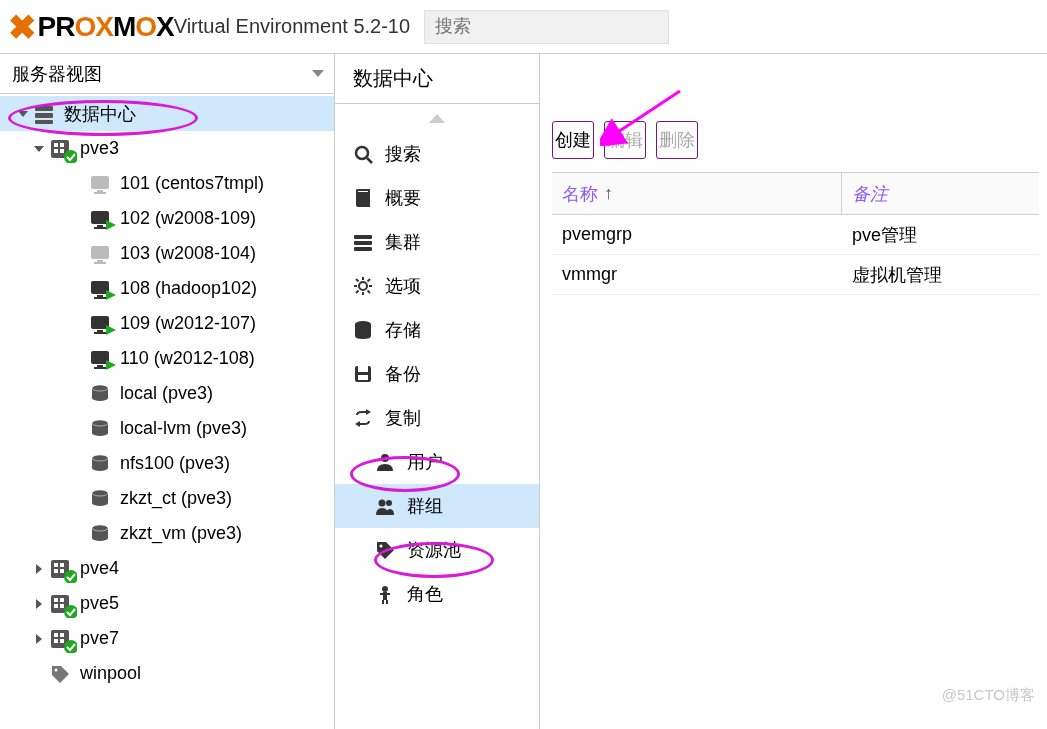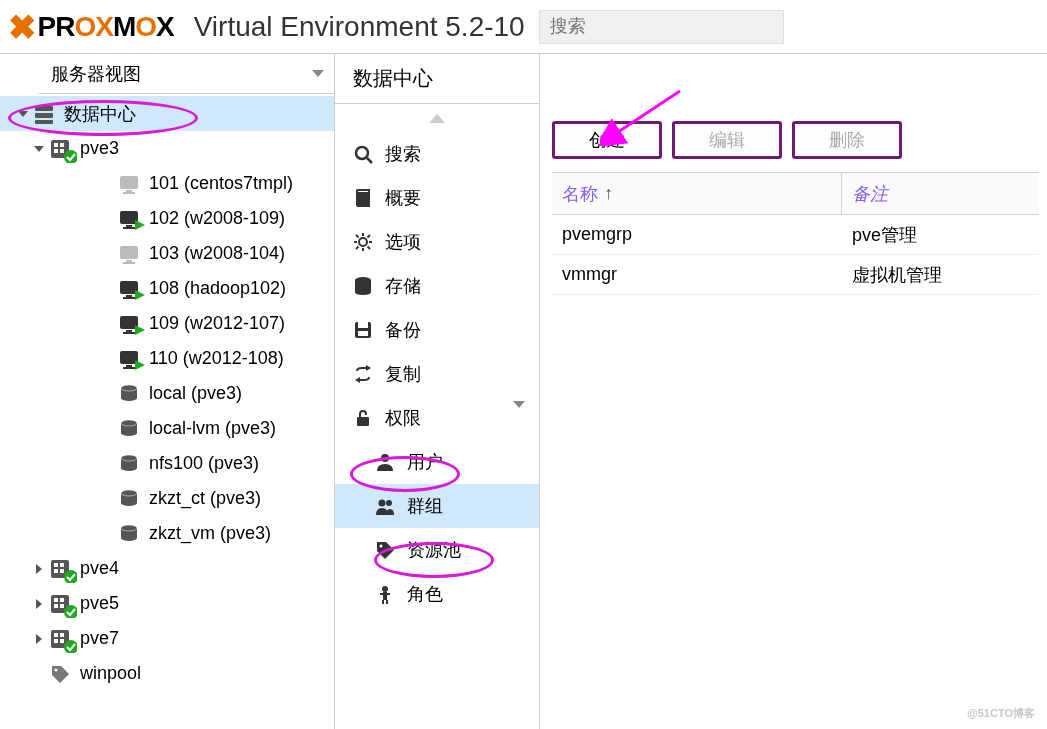--- a/index.html
+++ b/index.html
@@ -9,42 +9,42 @@
 
 .header { height: 54px; display: flex; align-items: center; padding: 0 8px; border-bottom: 1px solid #ccc; }
 .logo { display: flex; align-items: center; font-size: 28px; font-weight: 900; font-family: Arial Black, Arial, sans-serif; letter-spacing: -1px; }
 .logo-x { color: #e57000; font-size: 34px; font-weight: 900; margin-right: 2px; }
 .logo-pro { color: #000; }
 .logo-o1 { color: #e57000; }
 .logo-xmid { color: #e57000; font-size: 28px; }
 .logo-m { color: #000; }
 .logo-o2 { color: #e57000; }
 .logo-last { color: #000; }
-.env-text { margin-left: 20px; font-size: 28px; color: #333; }
+.env-text { font-size: 20px; color: #333; }
 .search-box { margin-left: 14px; width: 245px; height: 34px; background: #f0f0f0; border: 1px solid #e0e0e0; padding: 0 10px; font-size: 18px; color: #666; }
 
 
 .body { flex: 1; display: flex; overflow: hidden; }
 .sidebar-left { width: 335px; border-right: 1px solid #ccc; display: flex; flex-direction: column; }
-.view-selector { height: 40px; border-bottom: 1px solid #ccc; display: flex; align-items: center; justify-content: space-between; padding: 0 10px 0 12px; font-size: 18px; margin-left: 39px; }
+.view-selector { height: 40px; border-bottom: 1px solid #ccc; display: flex; align-items: center; justify-content: space-between; padding: 0 10px 0 12px; font-size: 18px; }
 .chev { width: 0; height: 0; border-left: 6px solid transparent; border-right: 6px solid transparent; border-top: 7px solid #888; }
 
 
 .tree { flex: 1; overflow: auto; padding-top: 2px; }
 .tree-row { height: 35px; display: flex; align-items: center; font-size: 18px; cursor: pointer; }
 .tree-row.selected { background: #cfe8fc; }
 .tree-row .expander { width: 14px; display: inline-flex; justify-content: center; color: #555; font-size: 14px; }
 .tree-row .expander.down::before { content: ""; width: 0; height: 0; border-left: 5px solid transparent; border-right: 5px solid transparent; border-top: 6px solid #555; }
 .tree-row .expander.right::before { content: ""; width: 0; height: 0; border-top: 5px solid transparent; border-bottom: 5px solid transparent; border-left: 6px solid #555; }
 .tree-row .ticon { width: 28px; display: inline-flex; justify-content: center; align-items: center; }
 .tree-row .label { margin-left: 6px; }
 
 .depth0 { padding-left: 16px; }
 .depth1 { padding-left: 32px; }
-.depth2 { padding-left: 101px; }
+.depth2 { padding-left: 72px; }
 
 
 .annot { position: absolute; border: 3px solid #d81bd8; border-radius: 50%; pointer-events: none; }
 .ell1 { left: 8px; top: 100px; width: 190px; height: 36px; }
 .ell2 { left: 350px; top: 456px; width: 110px; height: 36px; }
 .ell3 { left: 374px; top: 542px; width: 120px; height: 36px; }
 .arrow { position: absolute; left: 600px; top: 86px; pointer-events: none; }
 
 
 .panel-mid { width: 205px; border-right: 1px solid #ccc; display: flex; flex-direction: column; }
@@ -55,33 +55,33 @@
 .menu-row { height: 44px; display: flex; align-items: center; cursor: pointer; padding-left: 14px; font-size: 18px; position: relative; }
 .menu-row .micon { width: 28px; display: inline-flex; justify-content: center; align-items: center; color: #333; }
 .menu-row .mlabel { margin-left: 8px; }
 .menu-row.sub { padding-left: 36px; }
 .menu-row.selected { background: #cfe8fc; padding-left: 36px; }
 .menu-row .expander-r { position: absolute; right: 14px; }
 
 
 .panel-right { flex: 1; display: flex; flex-direction: column; padding: 10px 8px 0 12px; }
 .toolbar { height: 48px; display: flex; align-items: center; gap: 10px; }
-.btn { height: 38px; padding: 0 34px; border: 3px solid #701a75; background: #fdfdfd; border-radius: 3px; font-size: 18px; cursor: pointer; display: inline-flex; align-items: center; }
+.btn { height: 38px; padding: 0 2px; border: 1px solid #701a75; background: #fdfdfd; border-radius: 3px; font-size: 18px; cursor: pointer; display: inline-flex; align-items: center; }
 .btn.disabled { color: #aaa; }
 .tbl { margin-top: 8px; border-top: 1px solid #d0d0d0; }
 .thead { display: flex; height: 42px; align-items: center; background: #fafafa; border-bottom: 1px solid #d0d0d0; }
 .th { font-size: 18px; color: #8b5cf6; display: flex; align-items: center; padding-left: 10px; }
 .th.sorted::after { content: "↑"; margin-left: 6px; color: #555; }
 .col-name { width: 290px; border-right: 1px solid #d0d0d0; height: 100%; display: flex; align-items: center; }
 .col-note { flex: 1; font-style: italic; }
 .trow { display: flex; height: 40px; align-items: center; border-bottom: 1px solid #eee; font-size: 18px; padding-left: 10px; }
 .trow .c1 { width: 290px; }
 .trow .c2 { flex: 1; }
 
-.watermark { position: absolute; right: 12px; bottom: 8px; color: #c8c8c8; font-size: 11px; font-weight: bold; }
+.watermark { position: absolute; right: 12px; bottom: 24px; color: #c8c8c8; font-size: 15px; }
 
 
 svg.ico { width: 22px; height: 22px; }
 .badge-ok { fill: #21a821; }
 </style>
 </head>
 <body>
 
 <svg width="0" height="0" style="position:absolute">
   <defs>
@@ -414,20 +414,28 @@
             <span class="micon">
               <svg class="ico">
                 <use href="#i-book"></use>
               </svg>
             </span>
             <span class="mlabel">概要</span>
           </div>
         <div class="menu-row">
             <span class="micon">
               <svg class="ico">
+                <use href="#i-cluster"></use>
+              </svg>
+            </span>
+            <span class="mlabel">集群</span>
+          </div>
+        <div class="menu-row">
+            <span class="micon">
+              <svg class="ico">
                 <use href="#i-gear"></use>
               </svg>
             </span>
             <span class="mlabel">选项</span>
           </div>
         <div class="menu-row">
             <span class="micon">
               <svg class="ico">
                 <use href="#i-disk"></use>
               </svg>
@@ -442,29 +450,20 @@
             </span>
             <span class="mlabel">备份</span>
           </div>
         <div class="menu-row">
             <span class="micon">
               <svg class="ico">
                 <use href="#i-repl"></use>
               </svg>
             </span>
             <span class="mlabel">复制</span>
-          </div>
-        <div class="menu-row">
-            <span class="micon">
-              <svg class="ico">
-                <use href="#i-lock"></use>
-              </svg>
-            </span>
-            <span class="mlabel">权限</span>
-            <span class="expander-r"><span class="chev"></span></span>
           </div>
         <div class="menu-row sub">
             <span class="micon">
               <svg class="ico">
                 <use href="#i-user"></use>
               </svg>
             </span>
             <span class="mlabel">用户</span>
           </div>
         <div class="menu-row sub selected">

